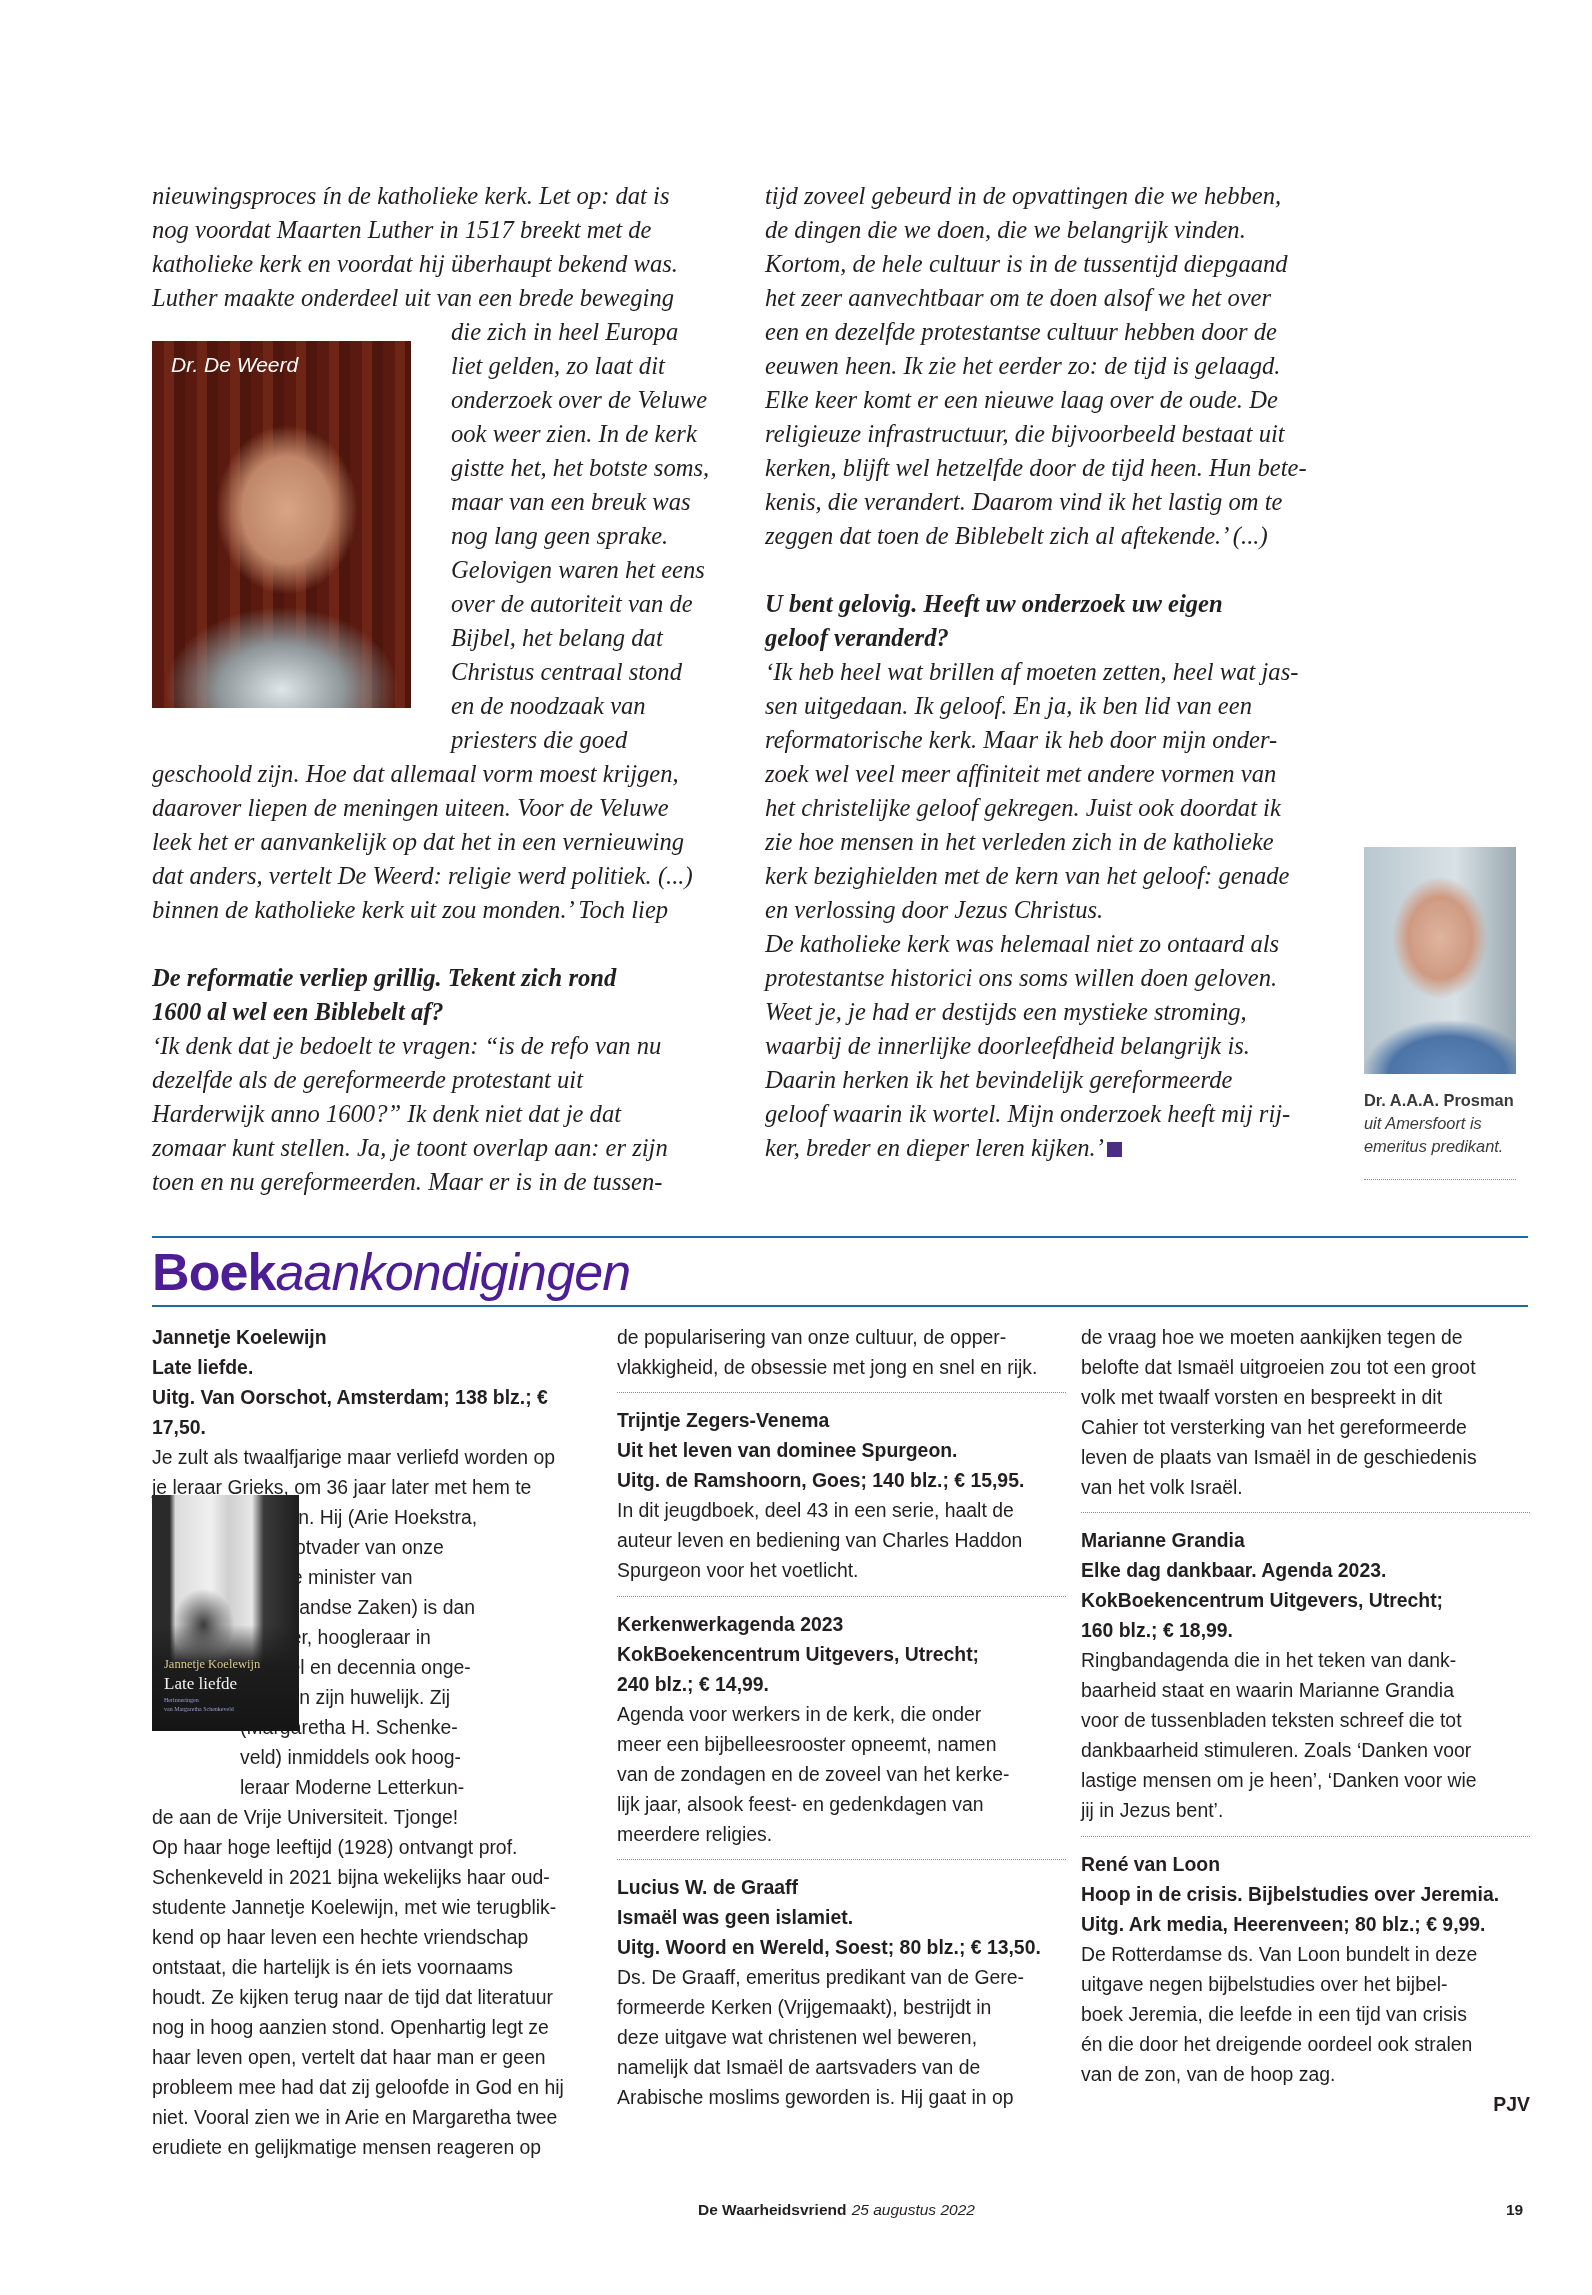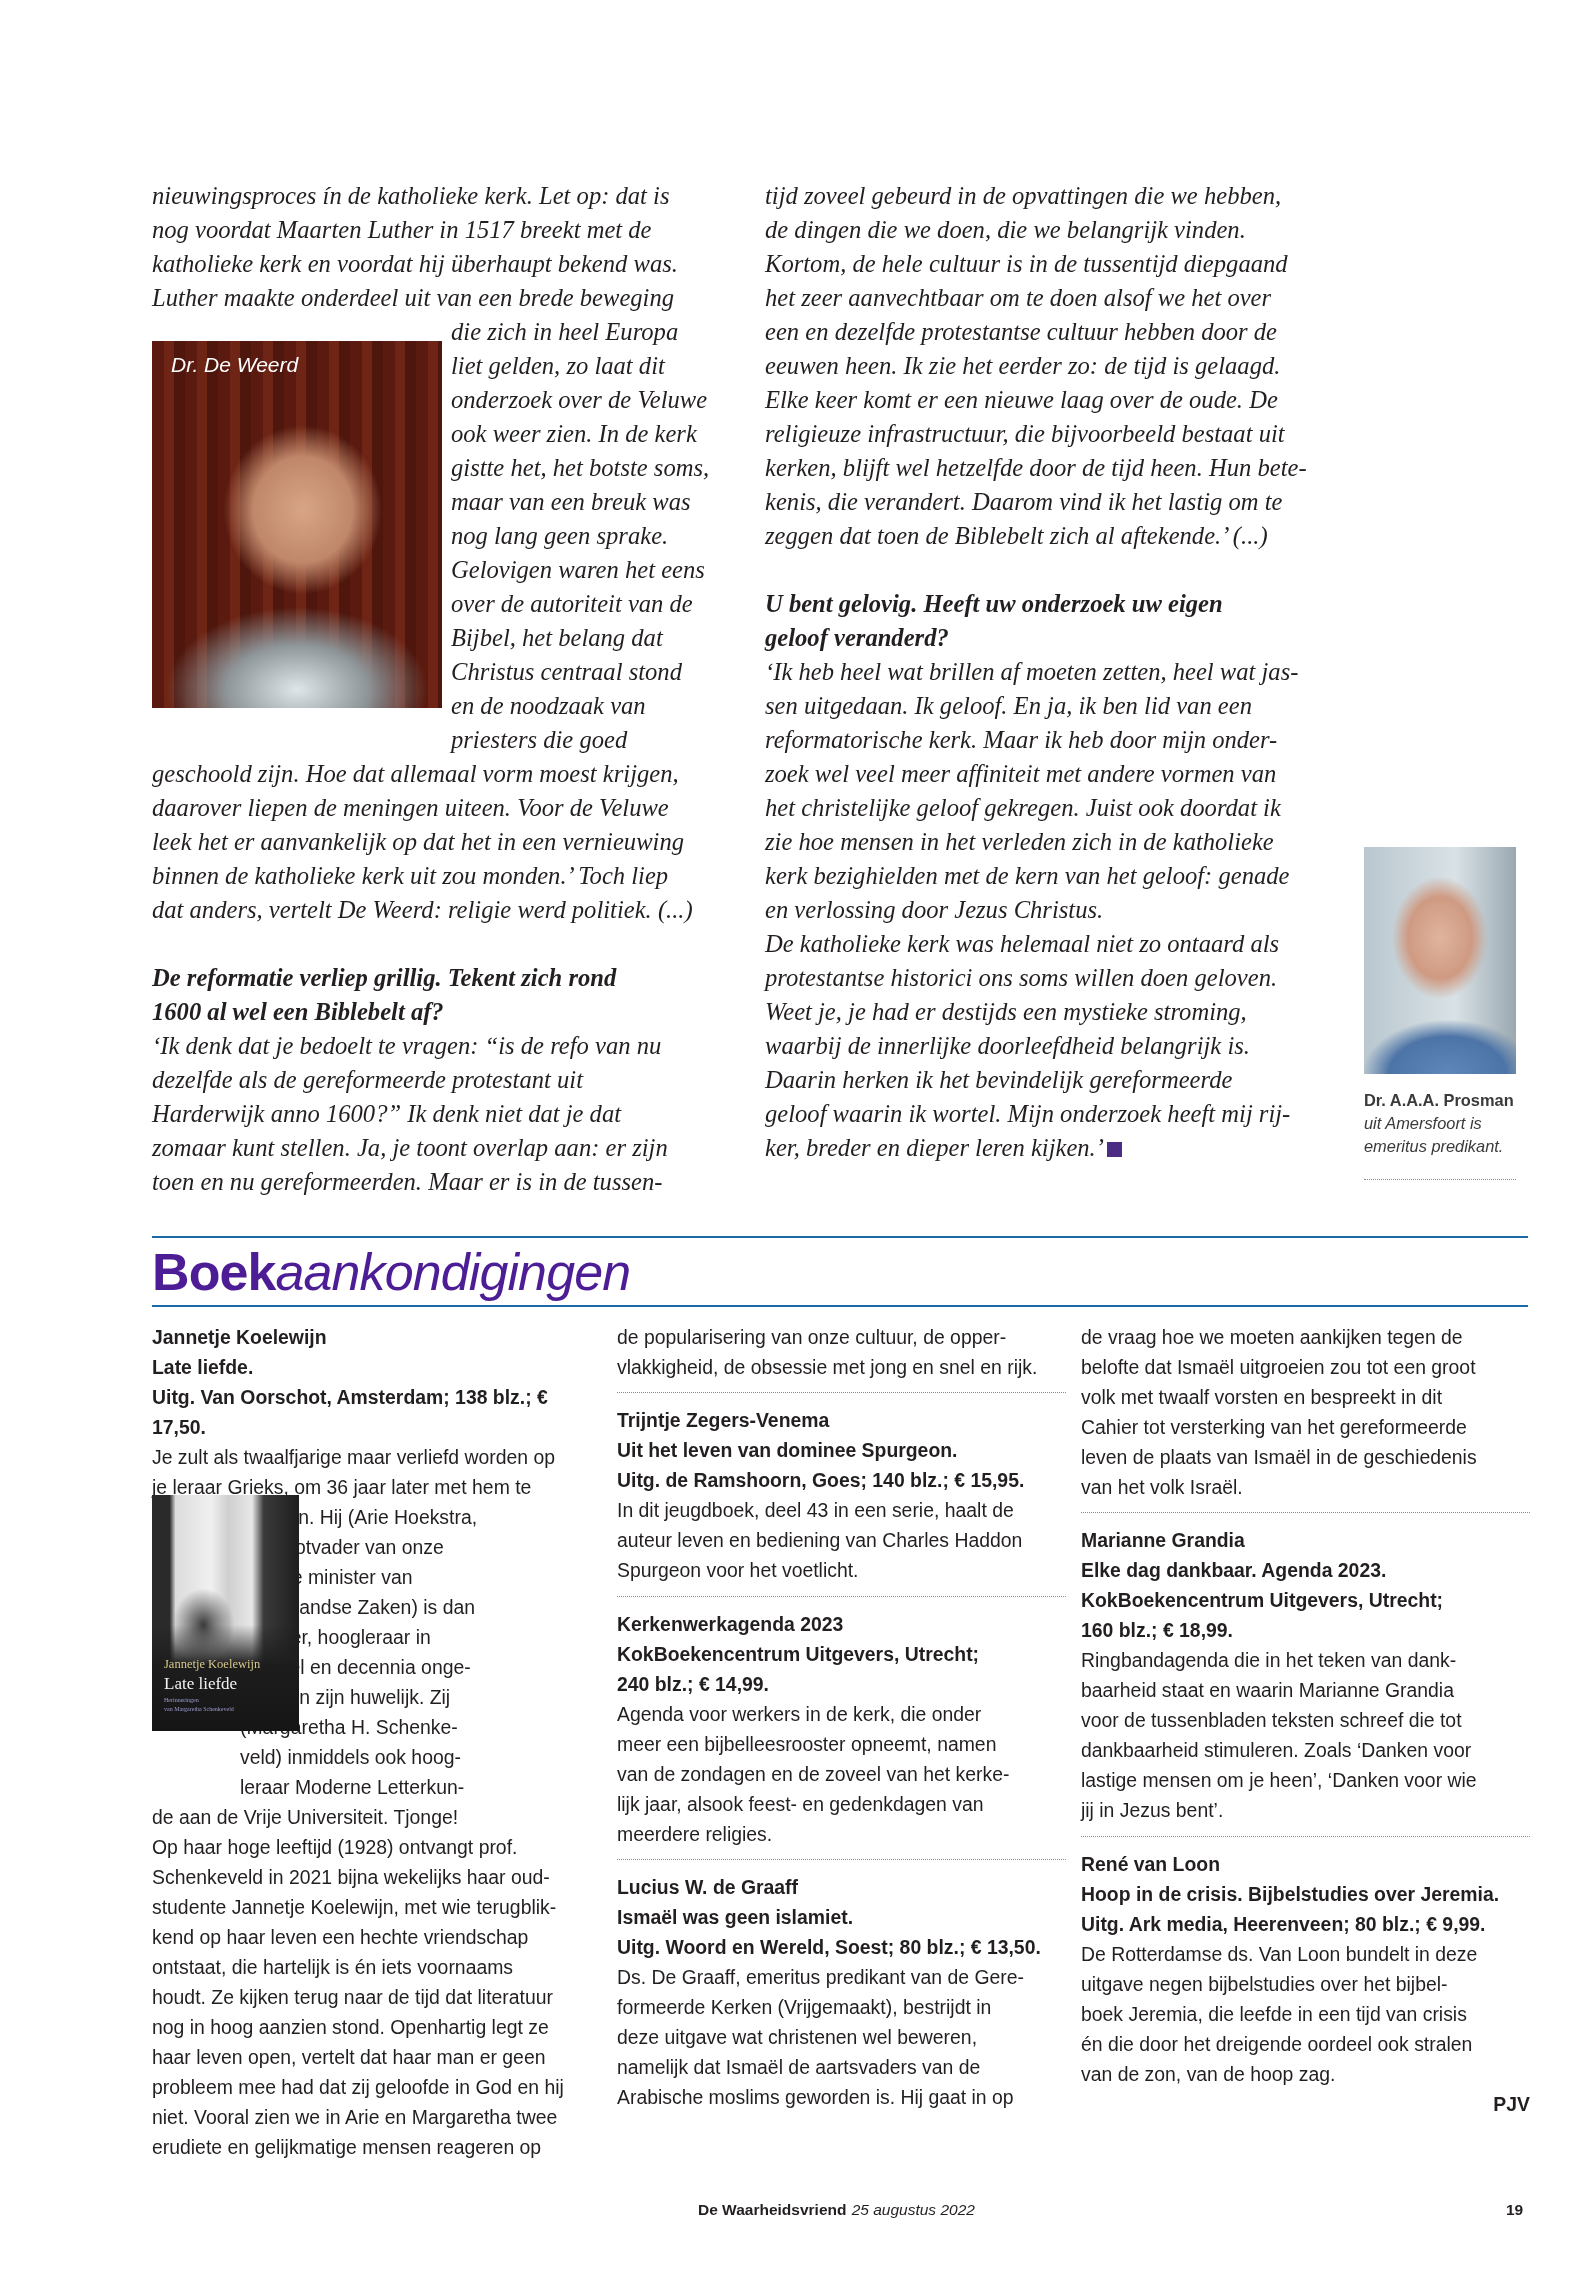--- a/index.html
+++ b/index.html
@@ -12,21 +12,20 @@
   .art-col .gap { height: 34px; }
   #col-a { left: 152px; width: 561px; }
   #col-b { left: 765px; width: 570px; }
   .indent-line { padding-left: 299px; }
 
   .photo { position: absolute; overflow: hidden; }
   #photo-deweerd { left: 152px; top: 341px; width: 259px; height: 367px;
     background: radial-gradient(ellipse 38% 32% at 52% 46%, #d7a585 0%, #c0876a 45%, rgba(0,0,0,0) 72%),
                 radial-gradient(ellipse 60% 30% at 50% 95%, #dfe6ea 0%, #8f979b 40%, rgba(0,0,0,0) 75%),
                 repeating-linear-gradient(90deg, #5a1a0f 0 12px, #6e2515 12px 22.4px, #4e160c 22.4px 33px);
-    padding-left: 31px;
   }
   #photo-deweerd .cap { position: absolute; left: 19px; top: 12px; color: #ffffff; font-family: "Liberation Sans", sans-serif; font-style: italic; font-size: 21px; }
 
   #photo-prosman { left: 1364px; top: 847px; width: 152px; height: 227px;
     background: radial-gradient(ellipse 42% 36% at 50% 40%, #e0b49e 0%, #cf9a82 50%, rgba(0,0,0,0) 75%),
                 radial-gradient(ellipse 70% 30% at 55% 100%, #5f87b9 0%, #4d74a6 55%, rgba(0,0,0,0) 80%),
                 linear-gradient(90deg, #b9c7cf 0%, #d9e2e6 60%, #9aa8b0 100%);
   }
   .side-caption { position: absolute; left: 1364px; top: 1089px; width: 173px; font-family: "Liberation Sans", sans-serif; font-size: 16.4px; line-height: 23px; color: #3a3a3a; }
   .side-caption .name { font-weight: bold; }
@@ -90,22 +89,22 @@
     <p>over de autoriteit van de</p>
     <p>Bijbel, het belang dat</p>
     <p>Christus centraal stond</p>
     <p>en de noodzaak van</p>
     <p>priesters die goed</p>
   </div>
   <div>
     <p>geschoold zijn. Hoe dat allemaal vorm moest krijgen,</p>
     <p>daarover liepen de meningen uiteen. Voor de Veluwe</p>
     <p>leek het er aanvankelijk op dat het in een vernieuwing</p>
+    <p>dat anders, vertelt De Weerd: religie werd politiek. (...)</p>
     <p>binnen de katholieke kerk uit zou monden.’ Toch liep</p>
-    <p>dat anders, vertelt De Weerd: religie werd politiek. (...)</p>
   </div>
   <div class="gap"></div>
   <div class="q">
     <p>De reformatie verliep grillig. Tekent zich rond</p>
     <p>1600 al wel een Biblebelt af?</p>
   </div>
   <div>
     <p>‘Ik denk dat je bedoelt te vragen: “is de refo van nu</p>
     <p>dezelfde als de gereformeerde protestant uit</p>
     <p>Harderwijk anno 1600?” Ik denk niet dat je dat</p>

